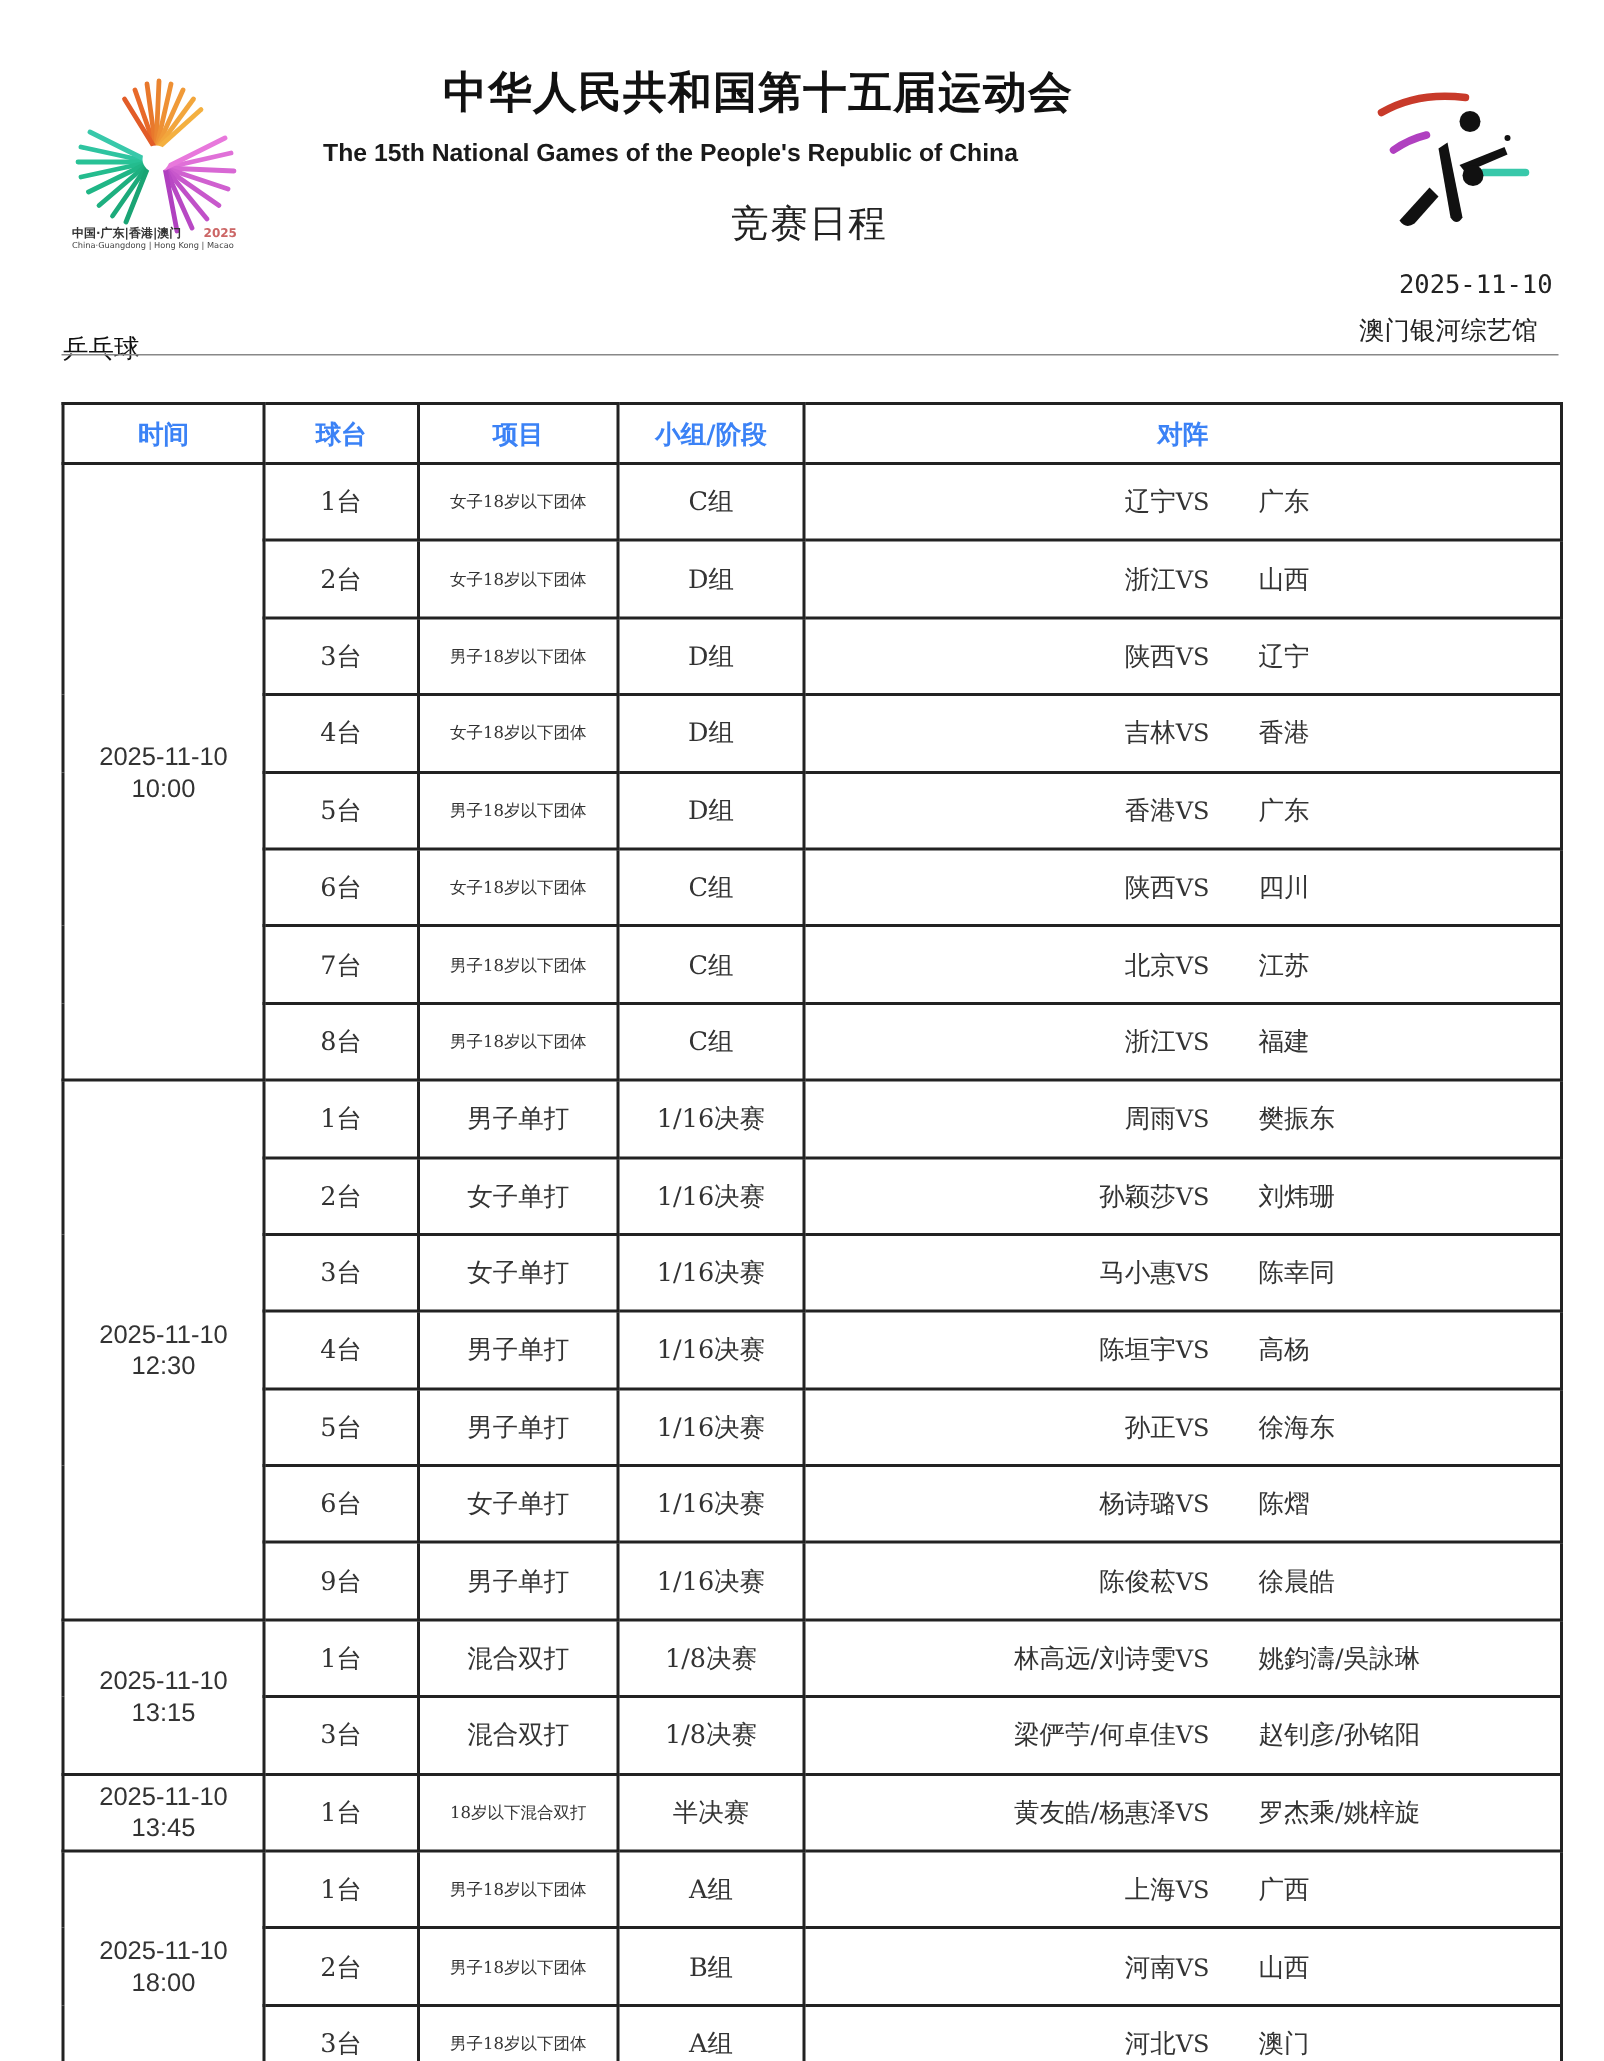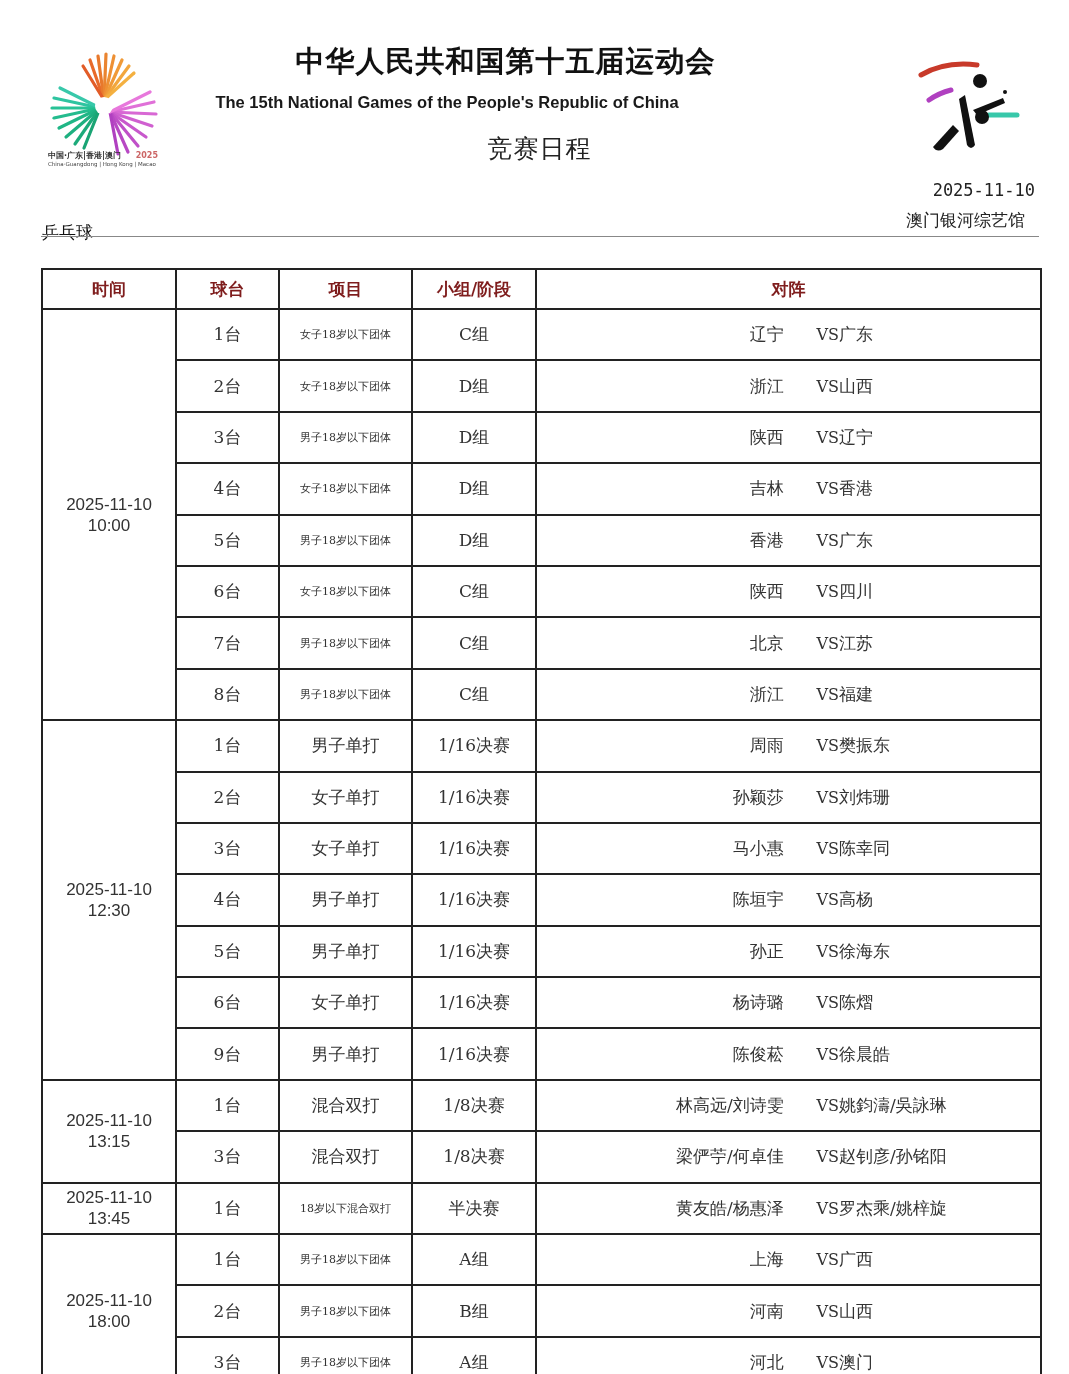--- a/index.html
+++ b/index.html
@@ -14,29 +14,29 @@
   .title-cn span { position:relative; left:-29px; }
   .title-en { position:absolute; left:0; width:882px; top:93px; text-align:center; font-family:"Liberation Sans",sans-serif; font-size:16.5px; font-weight:bold; color:#1a1a1a; }
   .title-en span { position:relative; left:6px; }
   .subtitle { position:absolute; left:0; width:1079px; top:132px; text-align:center; font-family:"DejaVu Sans",sans-serif; font-size:25px; color:#222; letter-spacing:1px; }
   .logo-right { position:absolute; left:915px; top:55px; width:115px; height:105px; }
   .date-right { position:absolute; right:34px; top:180px; font-family:"DejaVu Sans Mono",monospace; font-size:17px; color:#222; }
   .venue { position:absolute; right:44px; top:209px; font-family:"DejaVu Sans",sans-serif; font-size:17px; color:#222; }
   .rule { position:absolute; left:41px; top:236px; width:998px; height:1px; background:#888; }
   table.sched { position:absolute; left:41px; top:268px; border-collapse:collapse; table-layout:fixed; width:999px; }
   table.sched th, table.sched td { border:2px solid #222; text-align:center; padding:0; }
-  table.sched th { height:38px; font-family:"DejaVu Sans",sans-serif; font-weight:bold; font-size:17px; color:#7f1d1d; }
+  table.sched th { height:38px; font-family:"DejaVu Sans",sans-serif; font-weight:bold; font-size:17px; color:#3b82f6; }
   table.sched td { height:49.4px; font-size:17px; color:#333; }
   td.time { font-family:"Liberation Sans",sans-serif; font-size:17px; line-height:21px; color:#222; }
   td.event.small { font-size:11px; }
   td.event { font-size:17px; }
   td.match { position:relative; }
   .m-wrap { display:flex; align-items:center; justify-content:center;padding-left:44px; }
   .m-left { width:220px; text-align:right; }
-  .m-vs { width:60px; text-align:right; font-size:16px; }
+  .m-vs { width:60px; text-align:left; font-size:16px; }
   .m-right { width:218px; text-align:left; }
 </style>
 </head>
 <body>
 
 <svg class="logo-left" viewBox="0 0 112 112">
   <g transform="translate(56,56)">
     <g stroke-width="3.2" stroke-linecap="round">
 
       <line x1="0" y1="-6" x2="-14" y2="-46" stroke="#e86a2a"></line>

